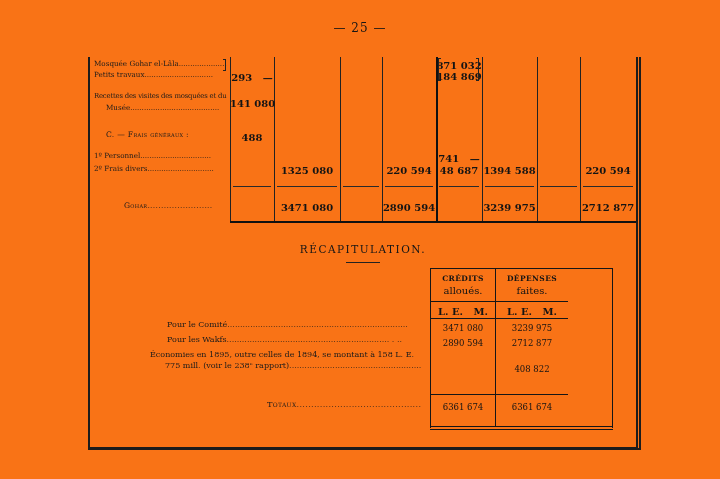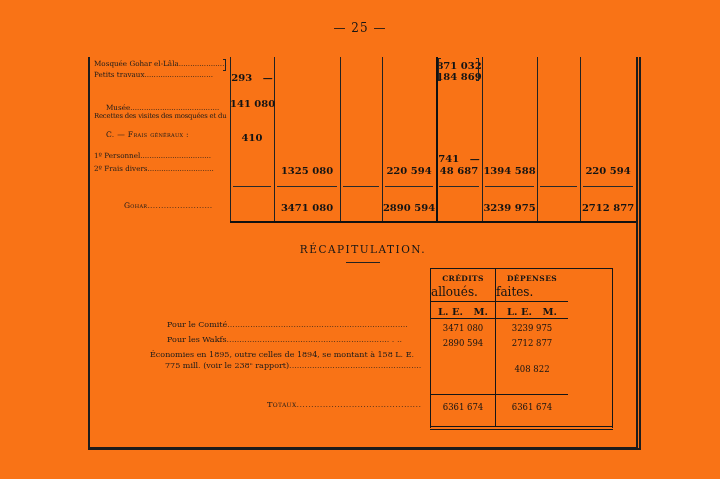--- a/index.html
+++ b/index.html
@@ -10,36 +10,36 @@
   
   .frame{position:absolute;left:88px;top:57px;width:546px;height:390px;
          border-left:2px solid #1c1c1c;border-right:5px double #1c1c1c;
          border-bottom:3px solid #1c1c1c;}
   
   .vline{position:absolute;top:0;height:165px;width:0;border-left:1px solid #222;}
   .vline.heavy{border-left:2px solid #111;}
   .ledger-bottom{position:absolute;left:140px;top:164px;width:406px;height:0;border-top:2px solid #111;}
   .tdash{position:absolute;top:129px;height:0;border-top:1px solid #2a2a2a;}
   .llabel{position:absolute;font-size:7.2px;white-space:nowrap;overflow:hidden;color:#1b1b1b;}
-  .tight{font-size:6.9px;letter-spacing:-0.2px;margin-top:20px;}
+  .tight{font-size:6.9px;letter-spacing:-0.2px;}
   .sc{font-variant:small-caps;letter-spacing:0.3px;}
   .lnum{position:absolute;font-size:10px;white-space:pre;text-align:center;color:#141414;font-weight:bold;}
   .brk{position:absolute;width:2px;}
   .brk.l{border-left:1px solid #222;border-top:1px solid #222;border-bottom:1px solid #222;}
   .brk.r{border-right:1px solid #222;border-top:1px solid #222;border-bottom:1px solid #222;}
   
   .recap-title{position:absolute;left:0;top:186px;width:546px;text-align:center;
                font-size:10.5px;font-weight:400;letter-spacing:1.5px;color:#161616;}
   .recap-rule{position:absolute;left:256px;top:205px;width:34px;height:0;border-top:1.5px solid #222;}
   .rtable{position:absolute;left:340px;top:211px;width:137px;height:157px;
           border:1.5px solid #161616;border-bottom:4px double #161616;padding-left:44px;}
   .rdiv{position:absolute;left:64px;top:0;height:157px;width:0;border-left:1px solid #161616;}
   .rhline{position:absolute;left:0;width:137px;height:0;border-top:1px solid #161616;}
   .rhead{position:absolute;font-size:7.5px;font-weight:700;letter-spacing:0.4px;text-align:center;color:#141414;}
-  .rsub{position:absolute;font-size:12px;text-align:left;color:#141414;}
+  .rsub{position:absolute;font-size:10px;text-align:center;color:#141414;}
   .runit{position:absolute;font-size:10px;font-weight:700;white-space:pre;text-align:center;color:#141414;}
   .rnum{position:absolute;font-size:8.5px;white-space:pre;text-align:center;color:#141414;}
   .rlabel{position:absolute;font-size:8px;white-space:nowrap;overflow:hidden;color:#1b1b1b;}
 </style>
 </head>
 <body>
 
 <div class="page">
 
   <div class="page-num">— 25 —</div>
@@ -76,21 +76,21 @@
 
       <div class="brk l" style="left:348px;top:1px;height:21px"></div>
       <div class="brk r" style="left:386px;top:1px;height:21px"></div>
       <div class="brk r" style="left:133px;top:2px;height:10px"></div>
 
       <div class="llabel tight" style="left:4px;top:35px;width:134px">Recettes des visites des mosquées et du</div>
       <div class="llabel" style="left:16px;top:46px;width:121px">Musée.......................................</div>
       <div class="lnum" style="left:140px;top:41px;width:44px">141 080</div>
 
       <div class="llabel sc" style="left:16px;top:73px;width:121px;font-size:7.6px">C. — Frais généraux :</div>
-      <div class="lnum" style="left:140px;top:75px;width:44px">410</div>
+      <div class="lnum" style="left:140px;top:75px;width:44px">488</div>
 
       <div class="llabel" style="left:4px;top:94px;width:133px">1º Personnel...............................</div>
       <div class="lnum" style="left:346px;top:96px;width:46px">741   —</div>
 
       <div class="llabel" style="left:4px;top:107px;width:133px">2º Frais divers.............................</div>
       <div class="lnum" style="left:184px;top:108px;width:66px">1325 080</div>
       <div class="lnum" style="left:292px;top:108px;width:54px">220 594</div>
       <div class="lnum" style="left:346px;top:108px;width:46px">48 687</div>
       <div class="lnum" style="left:392px;top:108px;width:55px">1394 588</div>
       <div class="lnum" style="left:490px;top:108px;width:56px">220 594</div>

